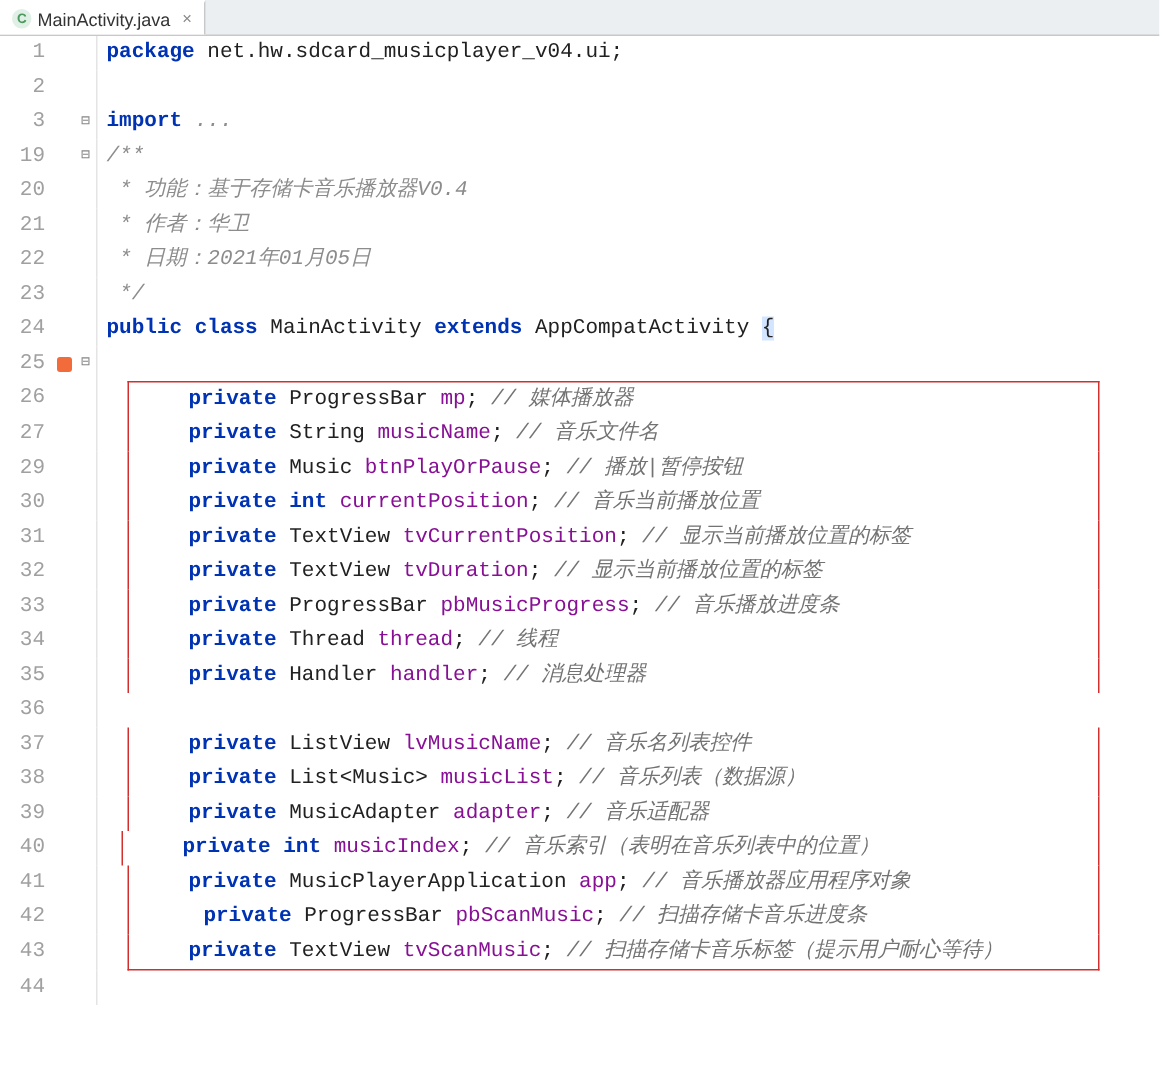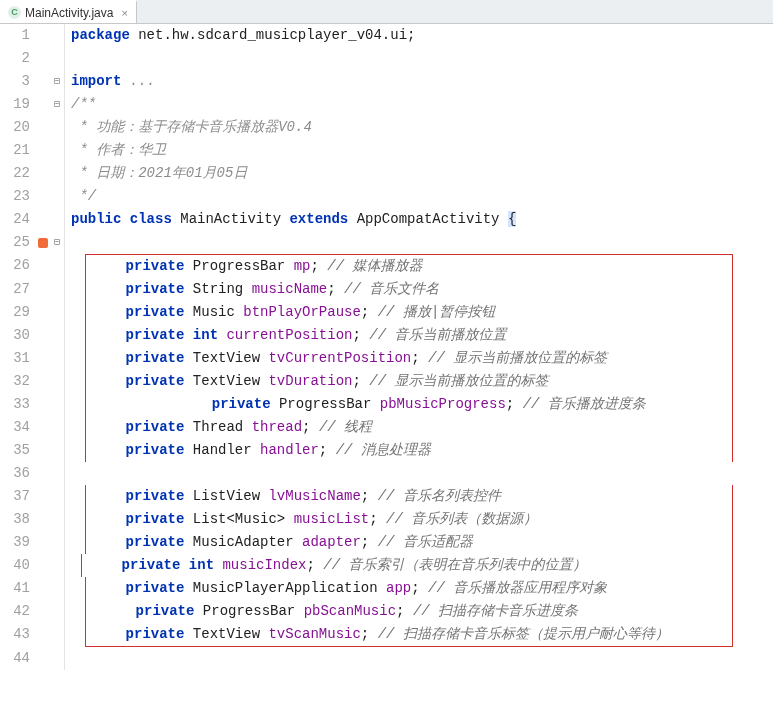--- a/index.html
+++ b/index.html
@@ -147,21 +147,21 @@
       <div class="gutter-bookmark"></div>
       <div class="gutter-fold"></div>
       <div class="gutter-sep"></div>
       <div class="code" style="border-left: 1px solid rgb(211, 47, 47); border-right: 1px solid rgb(211, 47, 47); margin-left: 20px; margin-right: 40px; padding-left: 6px;"><span>    </span><span class="kw">private</span><span> TextView </span><span class="field">tvDuration</span><span>; </span><span class="cmt">// 显示当前播放位置的标签</span></div>
     </div>
     <div class="row">
       <div class="gutter-num">33</div>
       <div class="gutter-bookmark"></div>
       <div class="gutter-fold"></div>
       <div class="gutter-sep"></div>
-      <div class="code" style="border-left: 1px solid rgb(211, 47, 47); border-right: 1px solid rgb(211, 47, 47); margin-left: 20px; margin-right: 40px; padding-left: 6px; text-align: center;"><span>    </span><span class="kw">private</span><span> ProgressBar </span><span class="field">pbMusicProgress</span><span>; </span><span class="cmt">// 音乐播放进度条</span></div>
+      <div class="code" style="border-left: 1px solid rgb(211, 47, 47); border-right: 1px solid rgb(211, 47, 47); margin-left: 20px; margin-right: 40px; padding-left: 6px;"><span>    </span><span class="kw">private</span><span> ProgressBar </span><span class="field">pbMusicProgress</span><span>; </span><span class="cmt">// 音乐播放进度条</span></div>
     </div>
     <div class="row">
       <div class="gutter-num">34</div>
       <div class="gutter-bookmark"></div>
       <div class="gutter-fold"></div>
       <div class="gutter-sep"></div>
       <div class="code" style="border-left: 1px solid rgb(211, 47, 47); border-right: 1px solid rgb(211, 47, 47); margin-left: 20px; margin-right: 40px; padding-left: 6px;"><span>    </span><span class="kw">private</span><span> Thread </span><span class="field">thread</span><span>; </span><span class="cmt">// 线程</span></div>
     </div>
     <div class="row">
       <div class="gutter-num">35</div>

